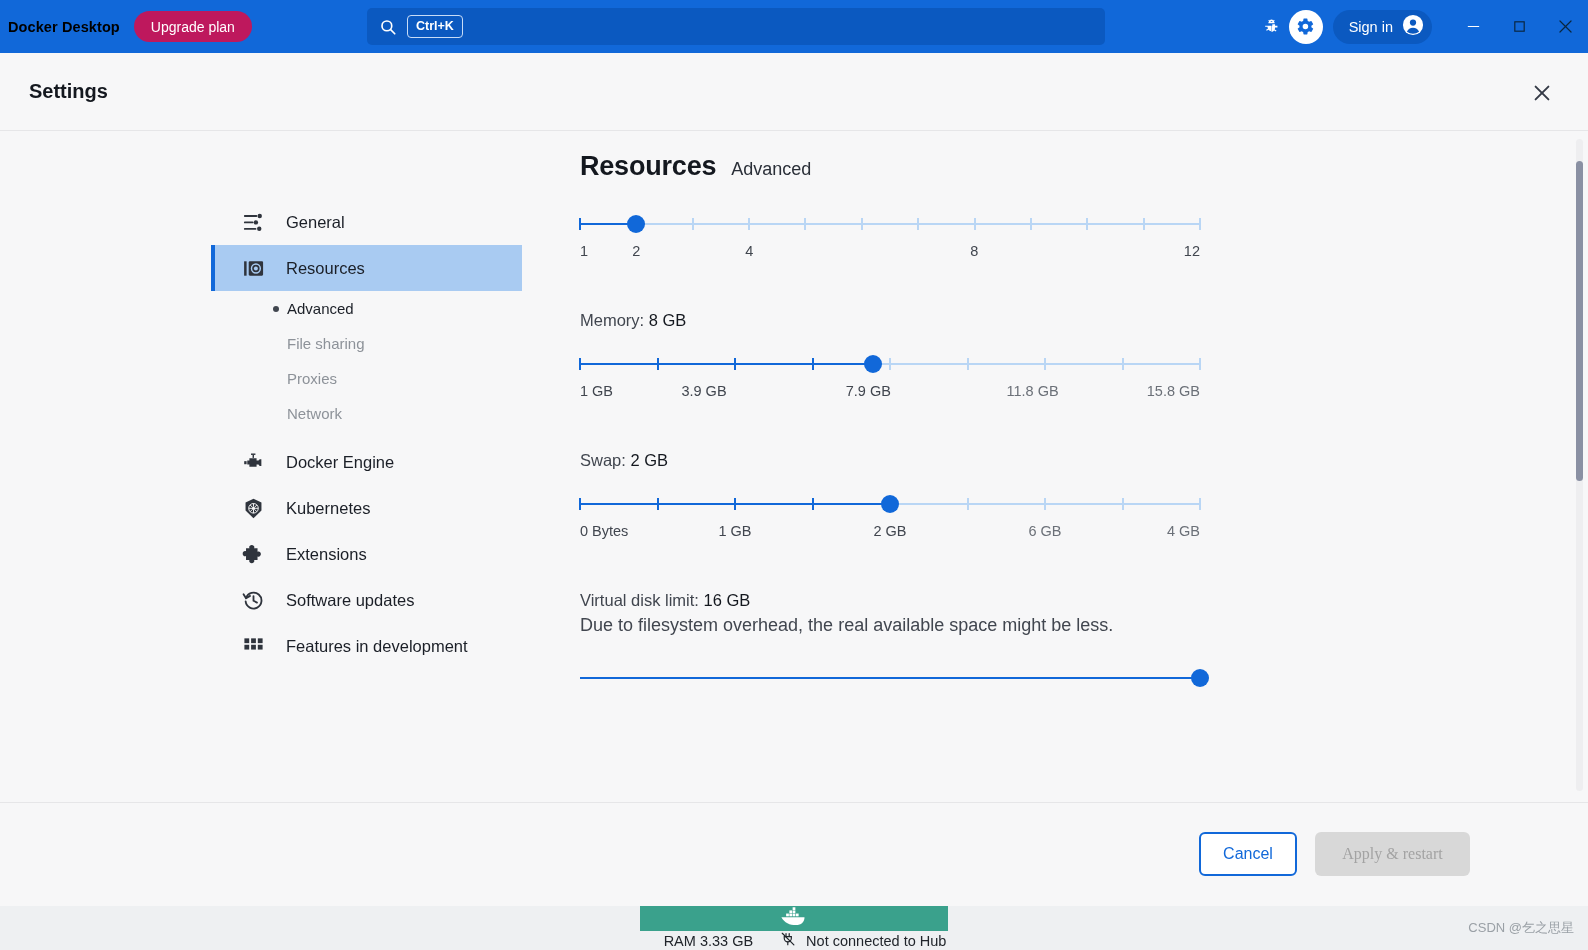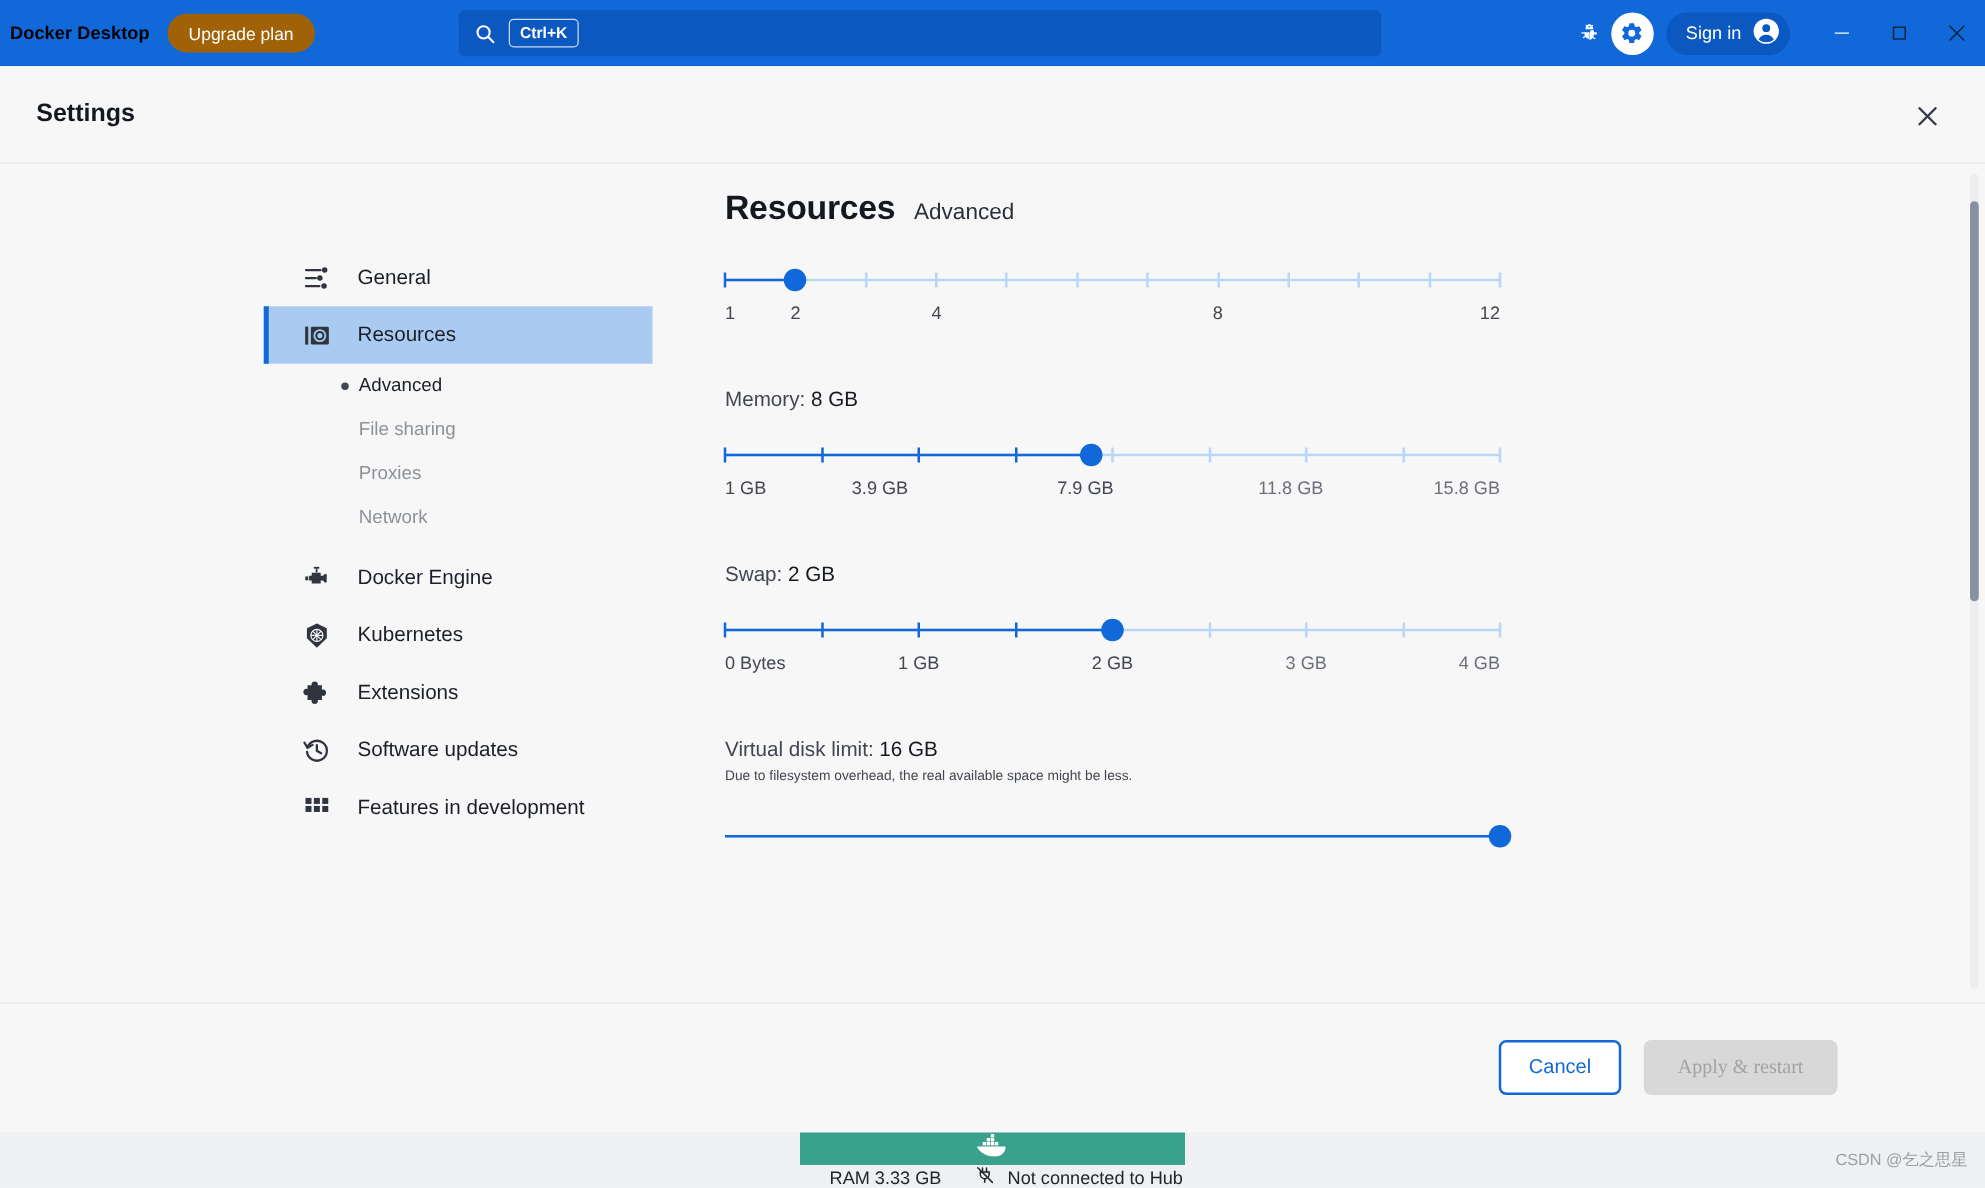--- a/index.html
+++ b/index.html
@@ -15,21 +15,21 @@
     position: absolute; top: 0; left: 0; width: 1588px; height: 53px;
     background: #1168d9;
     display: flex; align-items: center;
   }
   .brand {
     color: #000000; font-size: 14.5px; font-weight: bold;
     margin-left: 8px; letter-spacing: 0.1px;
   }
   .upgrade-btn {
     margin-left: 14px; height: 31px; padding: 0 17px;
-    background: #a16207; color: #ffffff;
+    background: #be185d; color: #ffffff;
     border-radius: 16px; border: none;
     font-family: "Liberation Sans", sans-serif;
     font-size: 14px; cursor: pointer;
     display: flex; align-items: center;
   }
   .search-wrap {
     position: absolute; left: 367px; top: 8px;
     width: 738px; height: 37px;
     background: #0b59c0; border-radius: 5px;
     display: flex; align-items: center; padding: 0 12px;
@@ -116,21 +116,21 @@
     width: 6px; height: 6px; border-radius: 50%; background: #41464f;
   }
 
   
   .main { position: absolute; left: 580px; top: 20px; width: 620px; }
   .page-head { display: flex; align-items: baseline; gap: 15px; margin-bottom: 33px; }
   .page-title { font-size: 27px; font-weight: bold; color: #14181f; letter-spacing: -0.2px; }
   .page-sub { font-size: 18px; color: #2a2f38; }
   .field-label { font-size: 16.5px; color: #41464f; margin-bottom: 25px; }
   .field-label .val { color: #14181f; }
-  .field-desc { font-size: 11px; color: #41464f; margin-top: -20px; margin-bottom: 33px; }
+  .field-desc { font-size: 18px; color: #41464f; margin-top: -20px; margin-bottom: 33px; }
 
   .slider { position: relative; height: 18px; }
   .track-bg {
     position: absolute; left: 0; top: 8px; height: 2px; width: 100%;
     background: #b9d6f5;
   }
   .track-fill {
     position: absolute; left: 0; top: 8px; height: 2px; background: #1168d9;
   }
   .tick {
@@ -449,21 +449,21 @@
             <div class="tick" style="left: 62.5%;"></div>
             <div class="tick" style="left: 75%;"></div>
             <div class="tick" style="left: 87.5%;"></div>
             <div class="tick" style="left: 100%;"></div>
             <div class="thumb" style="left: 50%;"></div>
           </div>
           <div class="ticklabels">
             <span class="ticklabel" style="left: 0%; transform: none;">0 Bytes</span>
             <span class="ticklabel" style="left: 25%;">1 GB</span>
             <span class="ticklabel" style="left: 50%;">2 GB</span>
-            <span class="ticklabel dim" style="left: 75%;">3 GB</span>
+            <span class="ticklabel dim" style="left: 75%;">6 GB</span>
             <span class="ticklabel dim" style="left: 100%; transform: translateX(-100%);">4 GB</span>
           </div>
         </div>
         <div class="sl-block">
           <div class="field-label"><span>Virtual disk limit: </span><span class="val">16 GB</span></div>
           <div class="field-desc">Due to filesystem overhead, the real available space might be less.</div>
           <div class="slider">
             <div class="track-bg"></div>
             <div class="track-fill" style="width: 100%;"></div>
             <div class="thumb" style="left: 100%;"></div>

